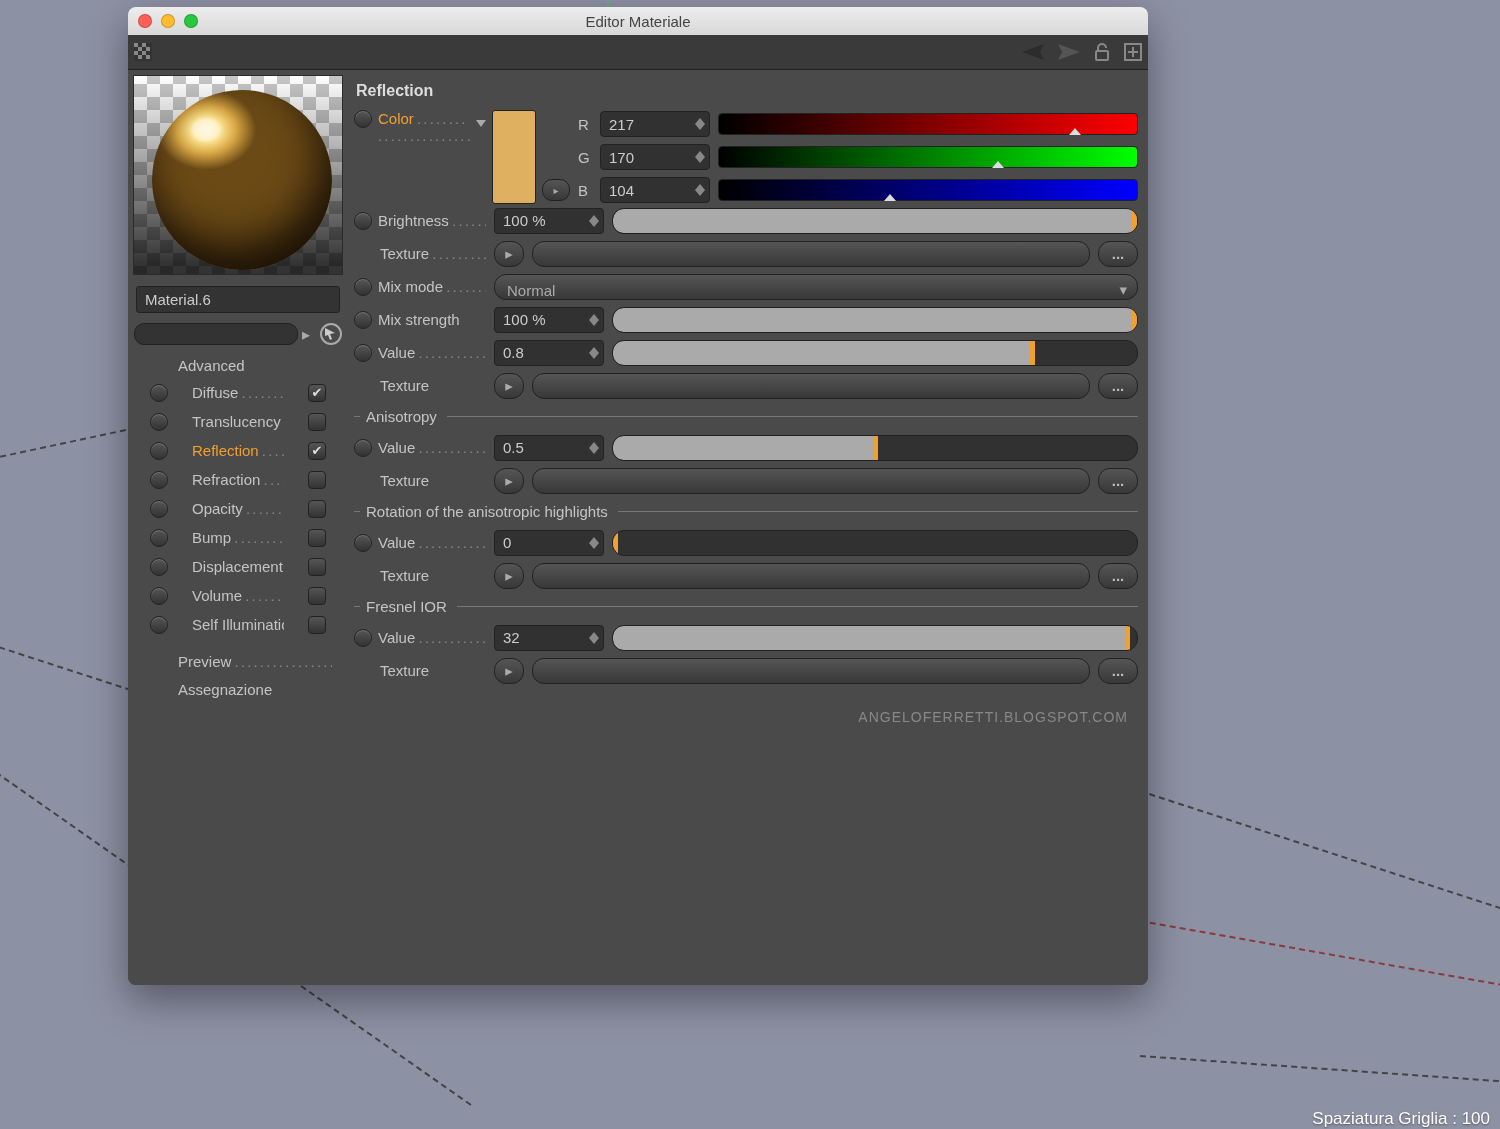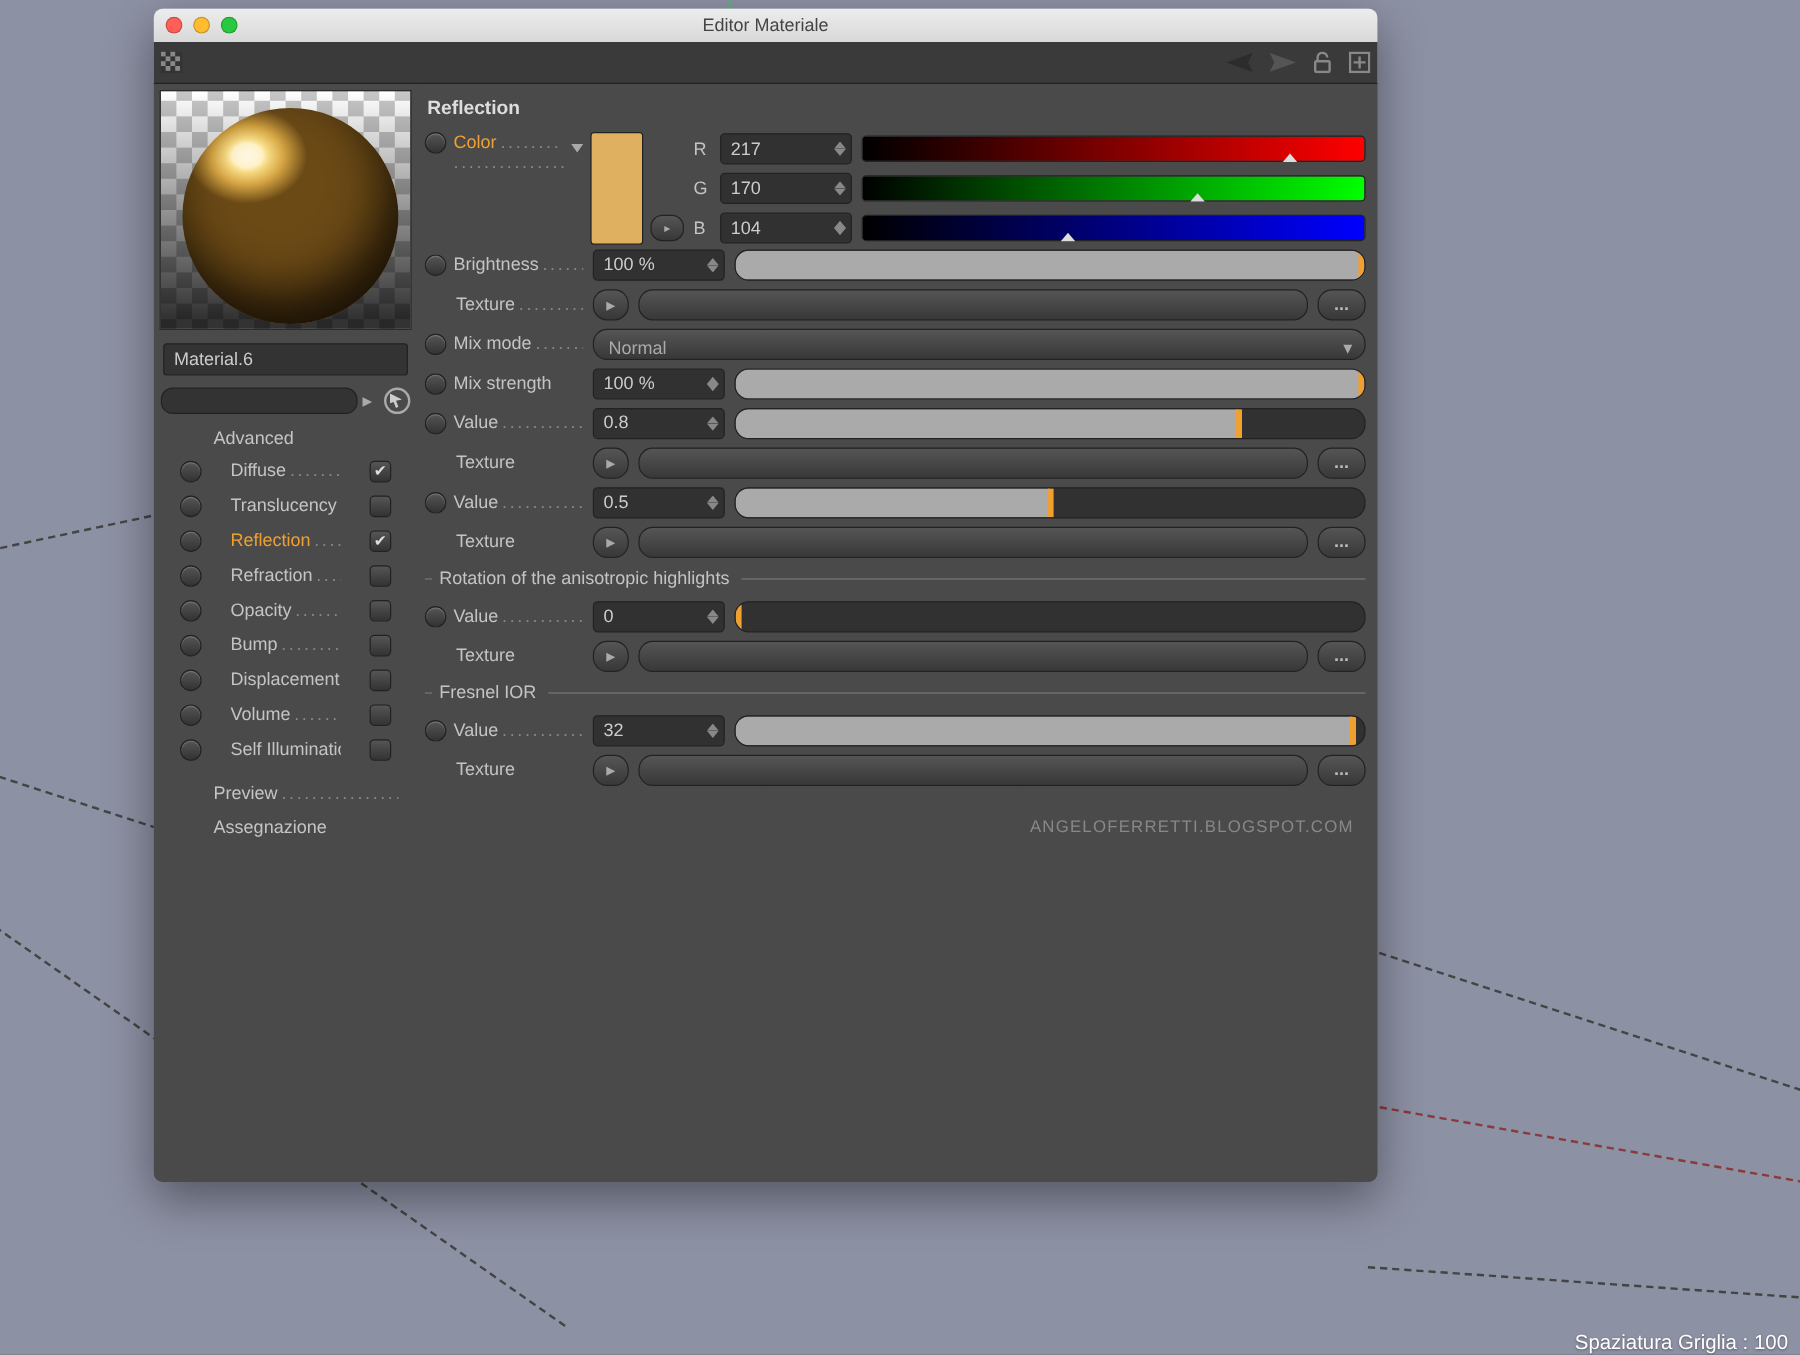--- a/index.html
+++ b/index.html
@@ -370,20 +370,24 @@
       </div>
       <div class="row">
         <div class="rlabel indent">
             <span class="lbltxt">Texture</span>
           </div>
         <div class="pill">▸</div>
         <div class="pill flex"></div>
         <div class="pill ellips">...</div>
       </div>
 
+      <div class="subhead">
+          <span>Anisotropy</span>
+          <span class="dashend"></span>
+        </div>
       <div class="row">
         <div class="rlabel">
             <div class="radio"></div>
             <span class="lbltxt dots">Value</span>
           </div>
         <div class="numfield">
             <span>0.5</span>
             <span class="spinners">
               <svg width="10" height="6">
                 <polygon points="5,0 10,6 0,6" fill="#888"></polygon>

